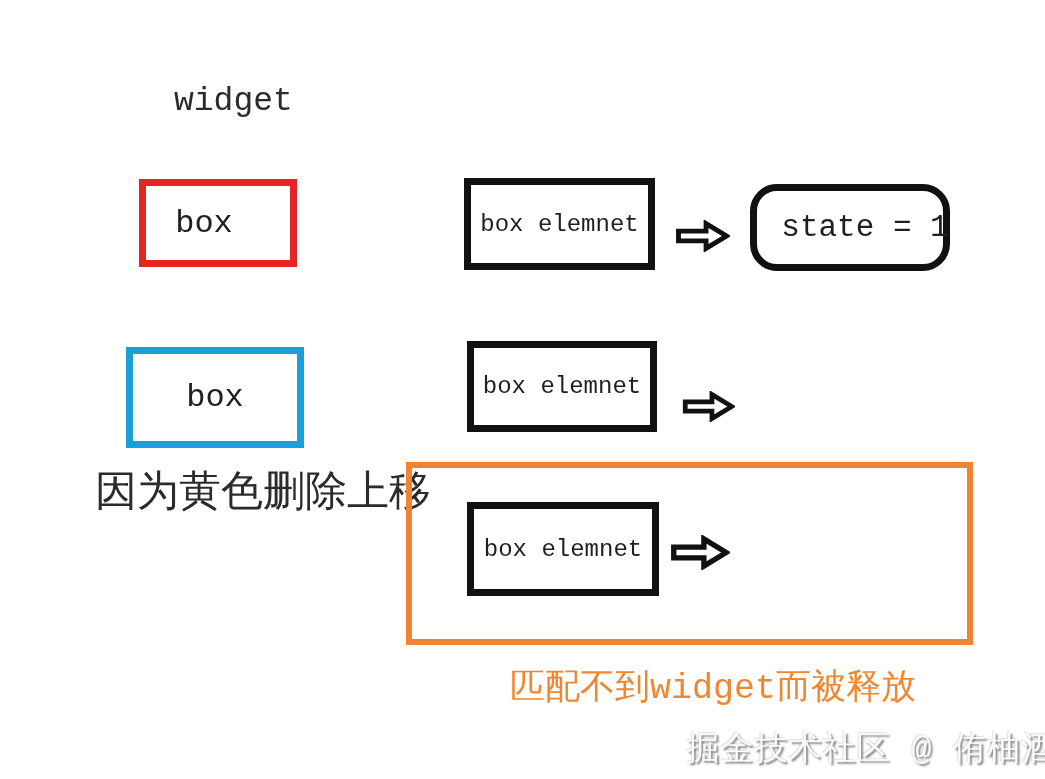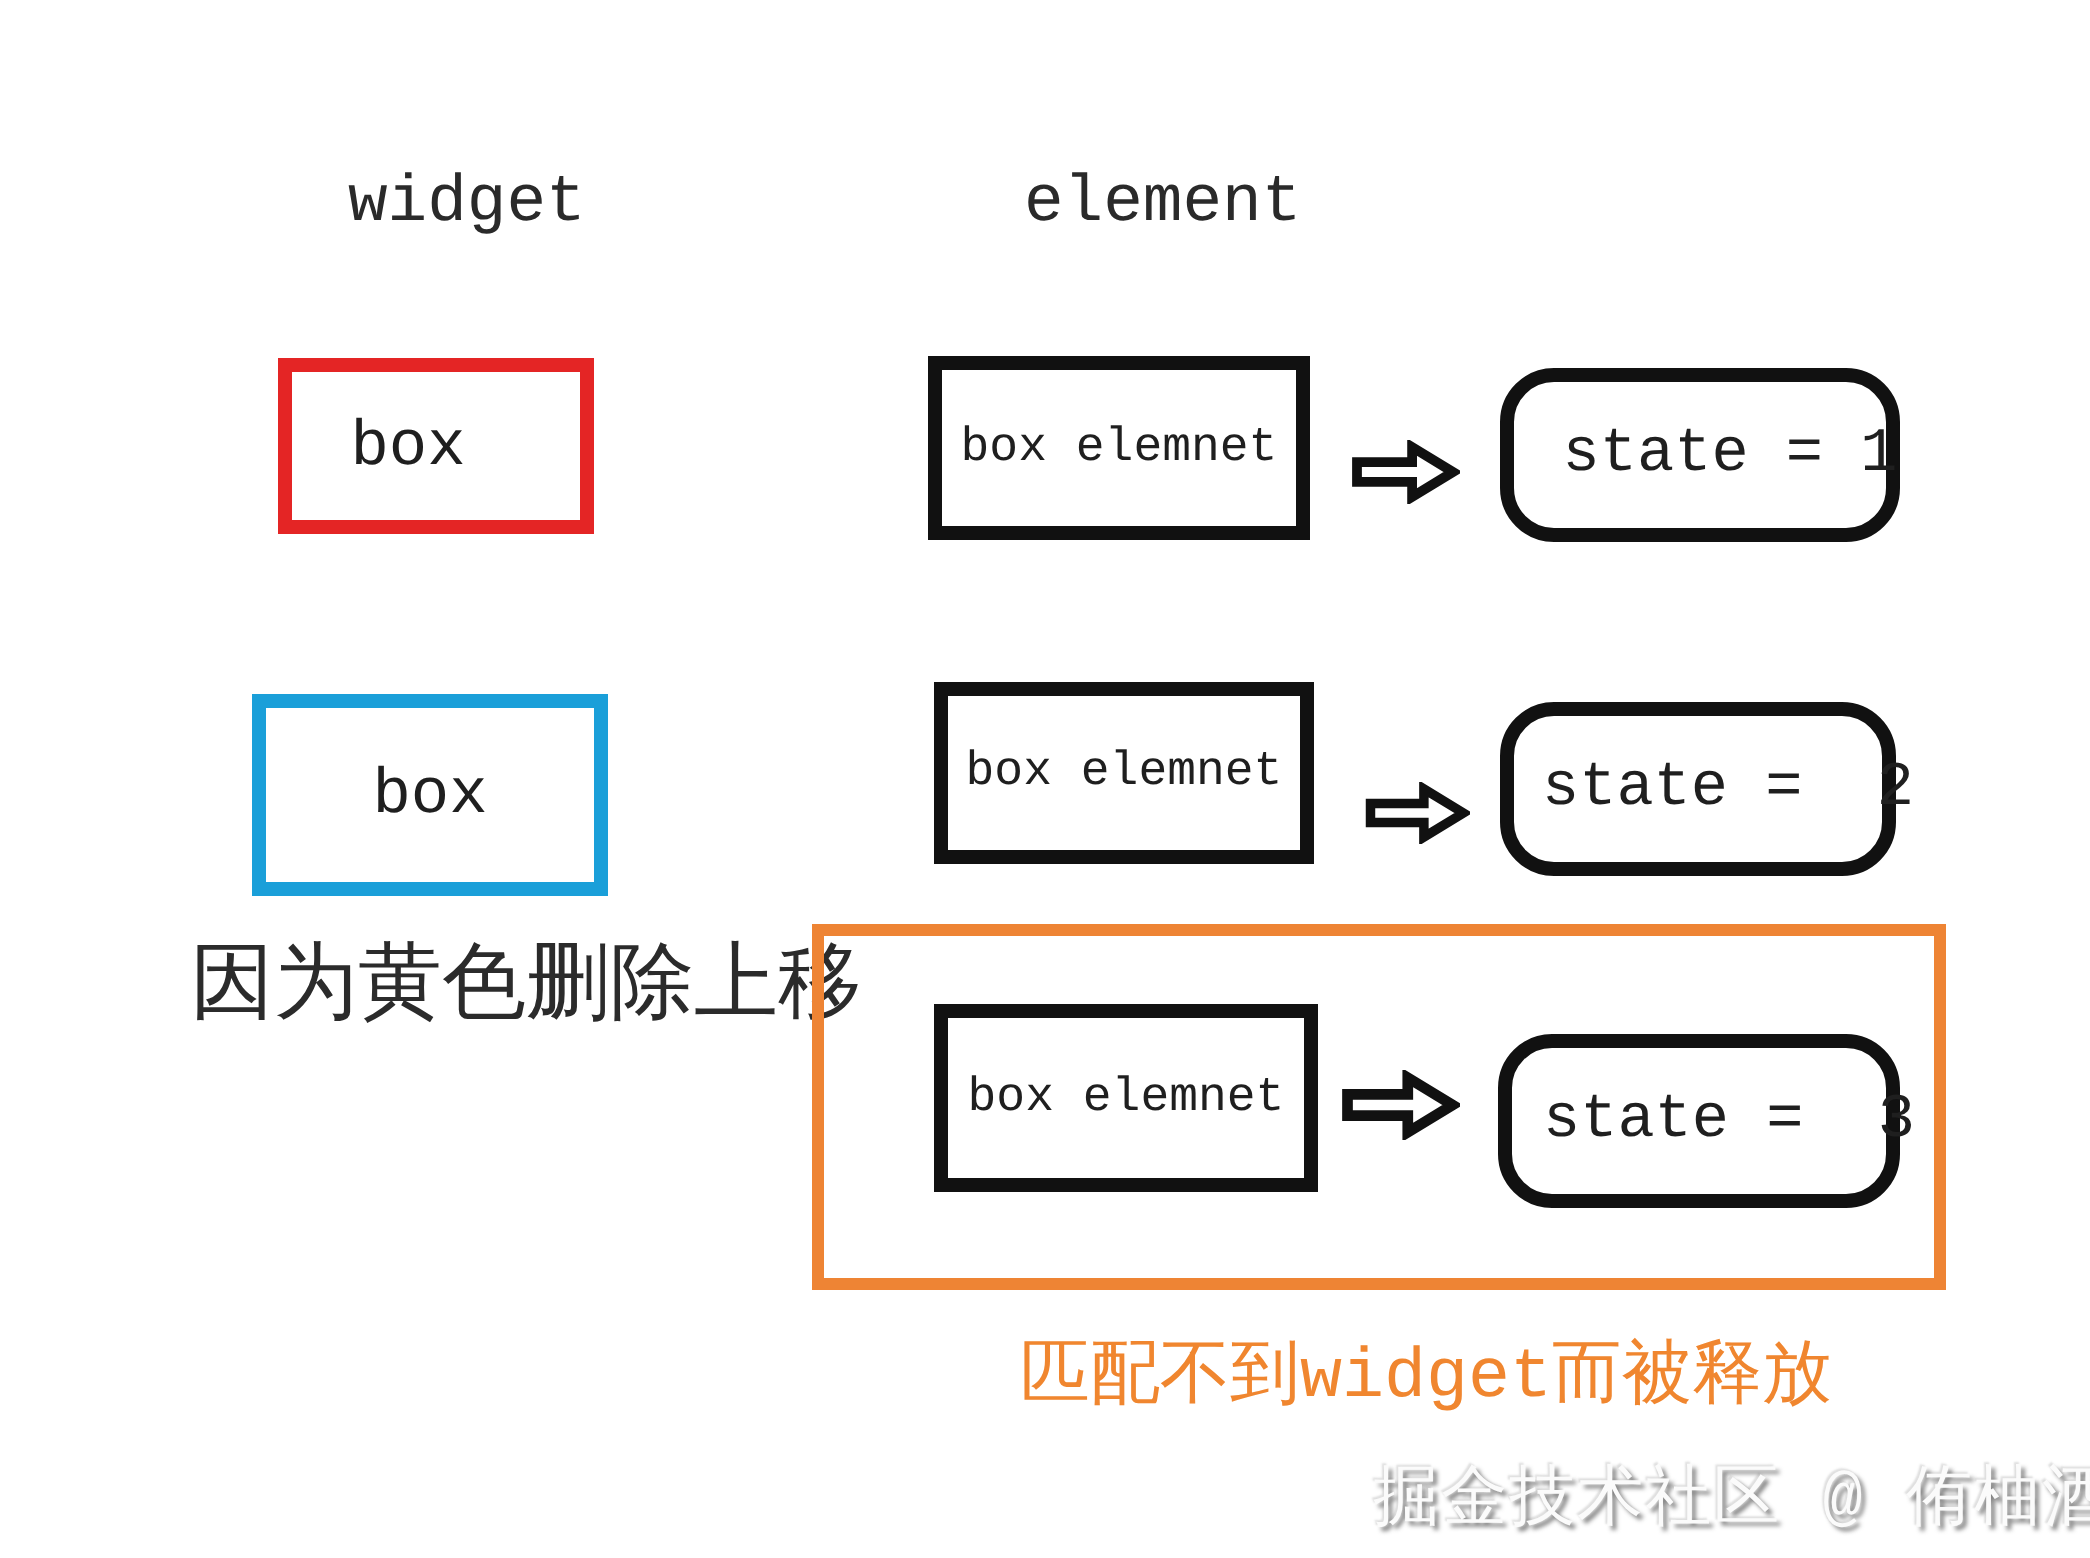--- a/index.html
+++ b/index.html
@@ -85,21 +85,20 @@
     white-space: nowrap;
     letter-spacing: 1px;
   }
 </style>
 </head>
 <body>
 
 <div class="canvas">
 
   <div class="abs hdr" style="left:150px; top:83px;">widget</div>
-  <div class="abs hdr" style="left:488px; top:83px;">element</div>
 
   <div class="abs boxlabelled widget-red">
     <span class="inner-shift">box</span>
   </div>
 
   <div class="abs boxlabelled elem-box elem-1">
     <span>box elemnet</span>
   </div>
 
   <div class="abs arrow arrow-1">
@@ -121,37 +120,31 @@
   <div class="abs boxlabelled elem-box elem-2">
     <span>box elemnet</span>
   </div>
 
   <div class="abs arrow arrow-2">
     <svg width="53" height="31" viewBox="0 0 60 36">
       <polygon points="3,12.5 34,12.5 34,4 57,18 34,32 34,23.5 3,23.5" fill="#ffffff" stroke="#111111" stroke-width="5.5" stroke-linejoin="miter"></polygon>
     </svg>
   </div>
 
-  <div class="abs boxlabelled state-box state-2">
-    <span>state =  2</span>
-  </div>
 
   <div class="abs orange-frame"></div>
 
   <div class="abs boxlabelled elem-box elem-3">
     <span>box elemnet</span>
   </div>
 
   <div class="abs arrow arrow-3">
     <svg width="60" height="35" viewBox="0 0 60 36">
       <polygon points="3,12.5 34,12.5 34,4 57,18 34,32 34,23.5 3,23.5" fill="#ffffff" stroke="#111111" stroke-width="5.5" stroke-linejoin="miter"></polygon>
     </svg>
   </div>
 
-  <div class="abs boxlabelled state-box state-3">
-    <span>state =  3</span>
-  </div>
 
   <div class="abs caption-orange">匹配不到widget而被释放</div>
 
   <div class="abs watermark">掘金技术社区 @ 侑柚酒</div>
 
 </div>
 
 </body></html>

